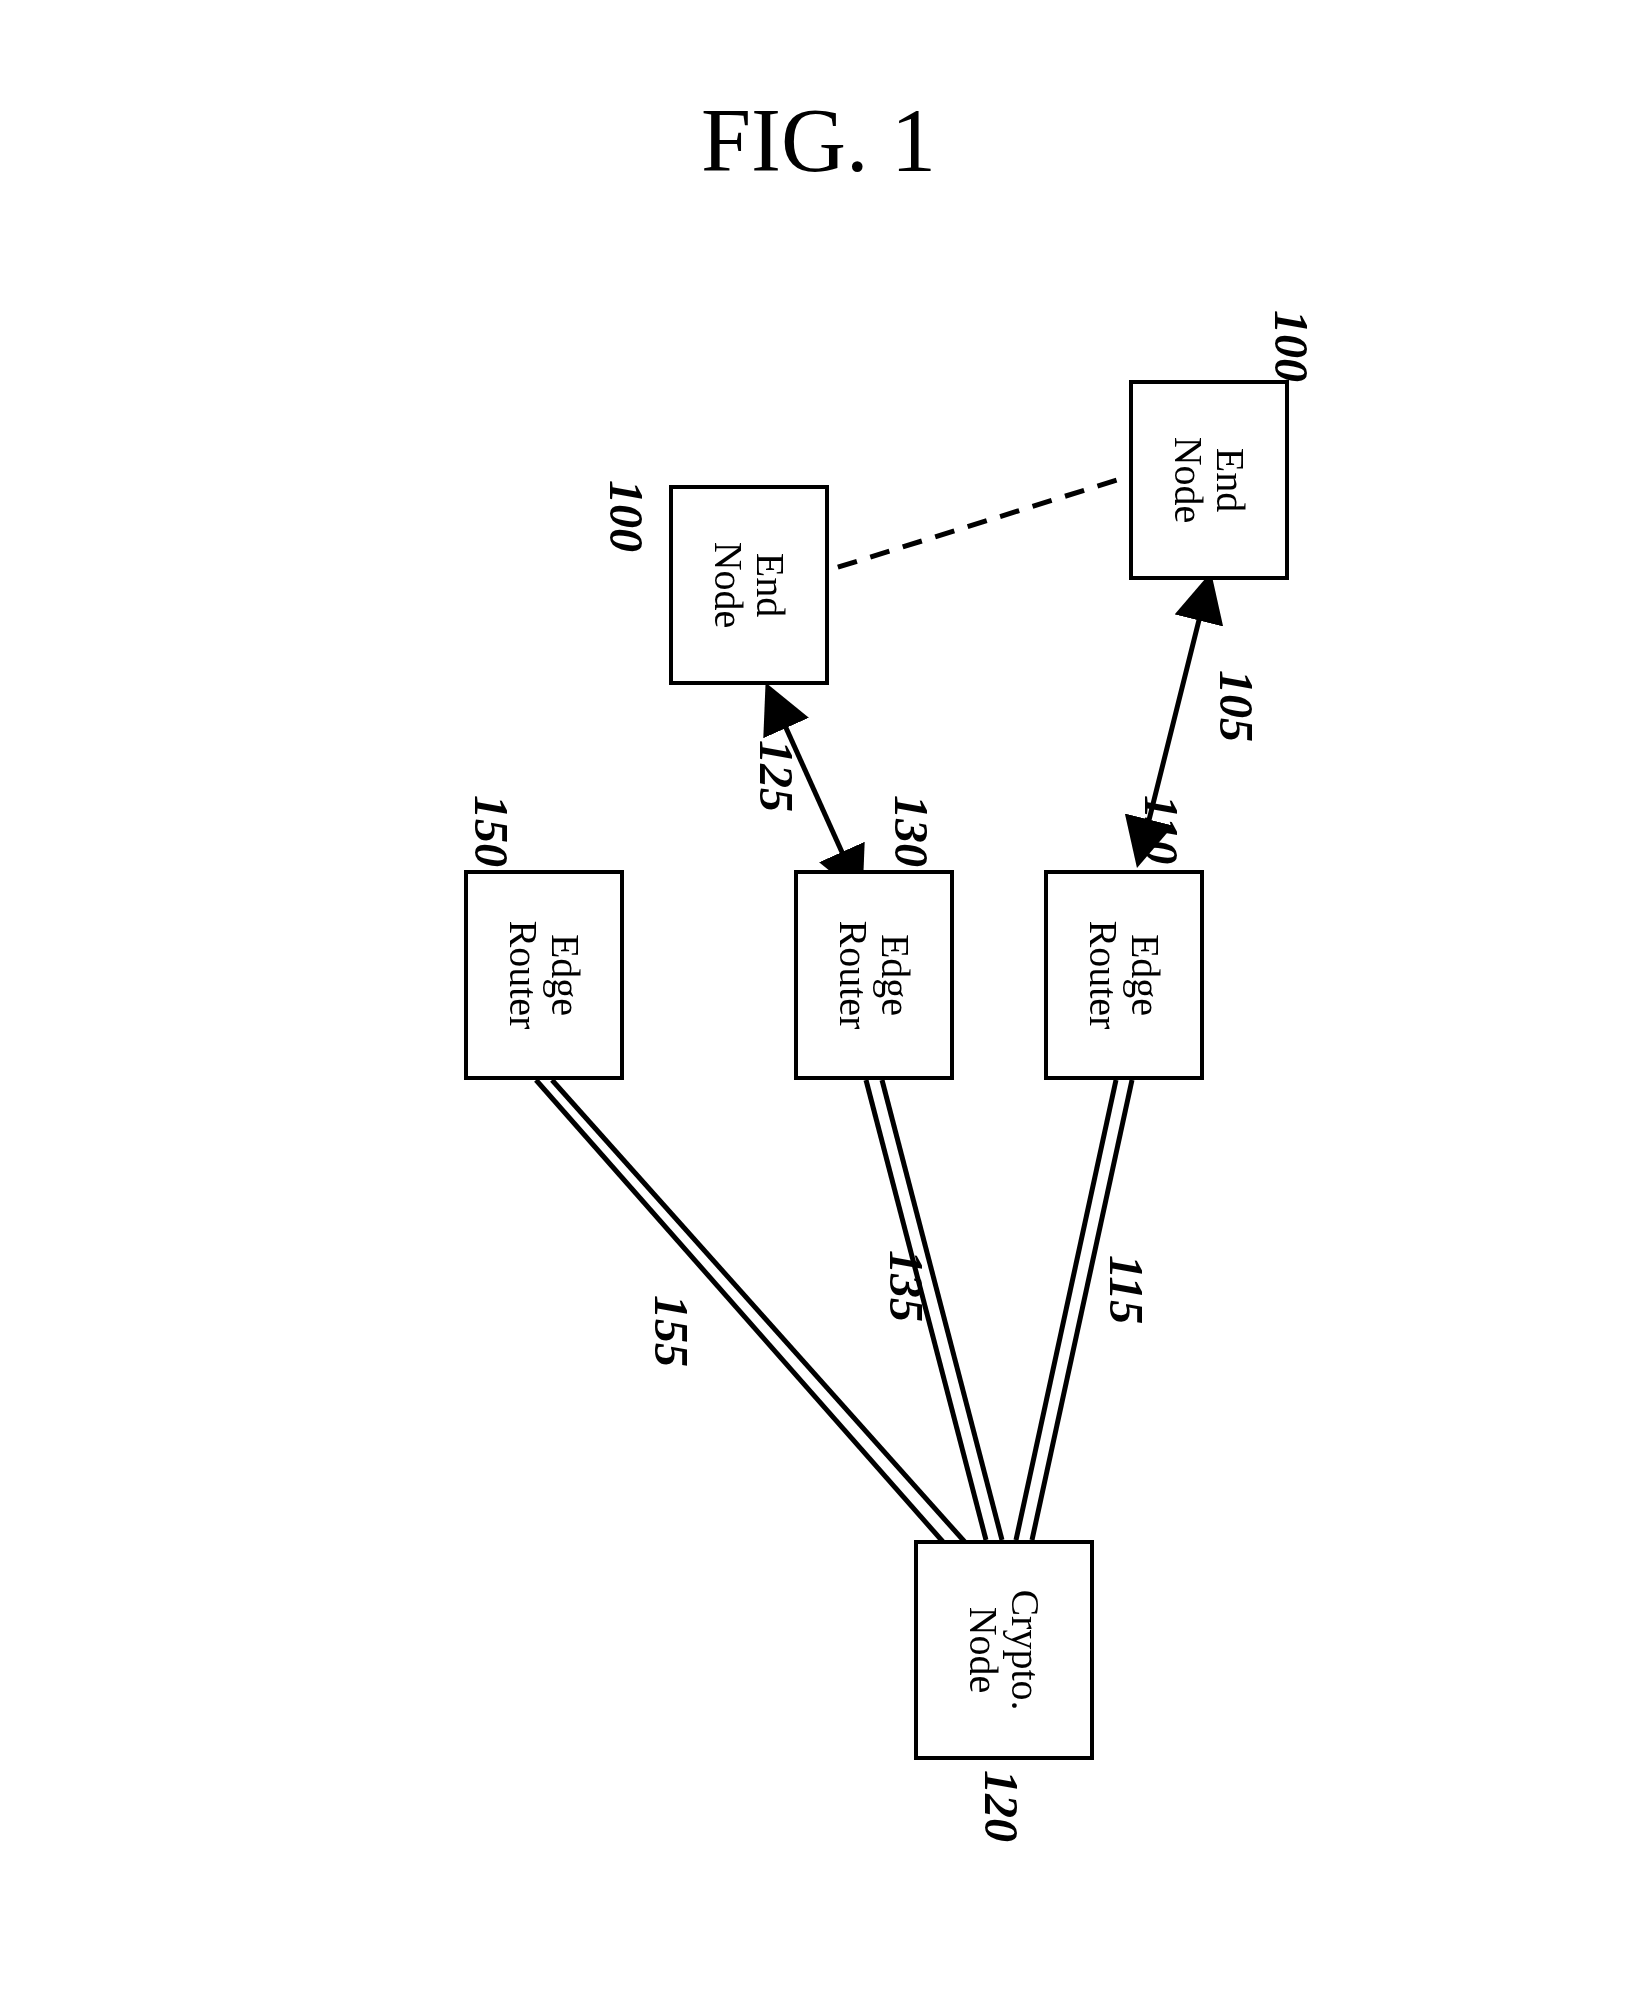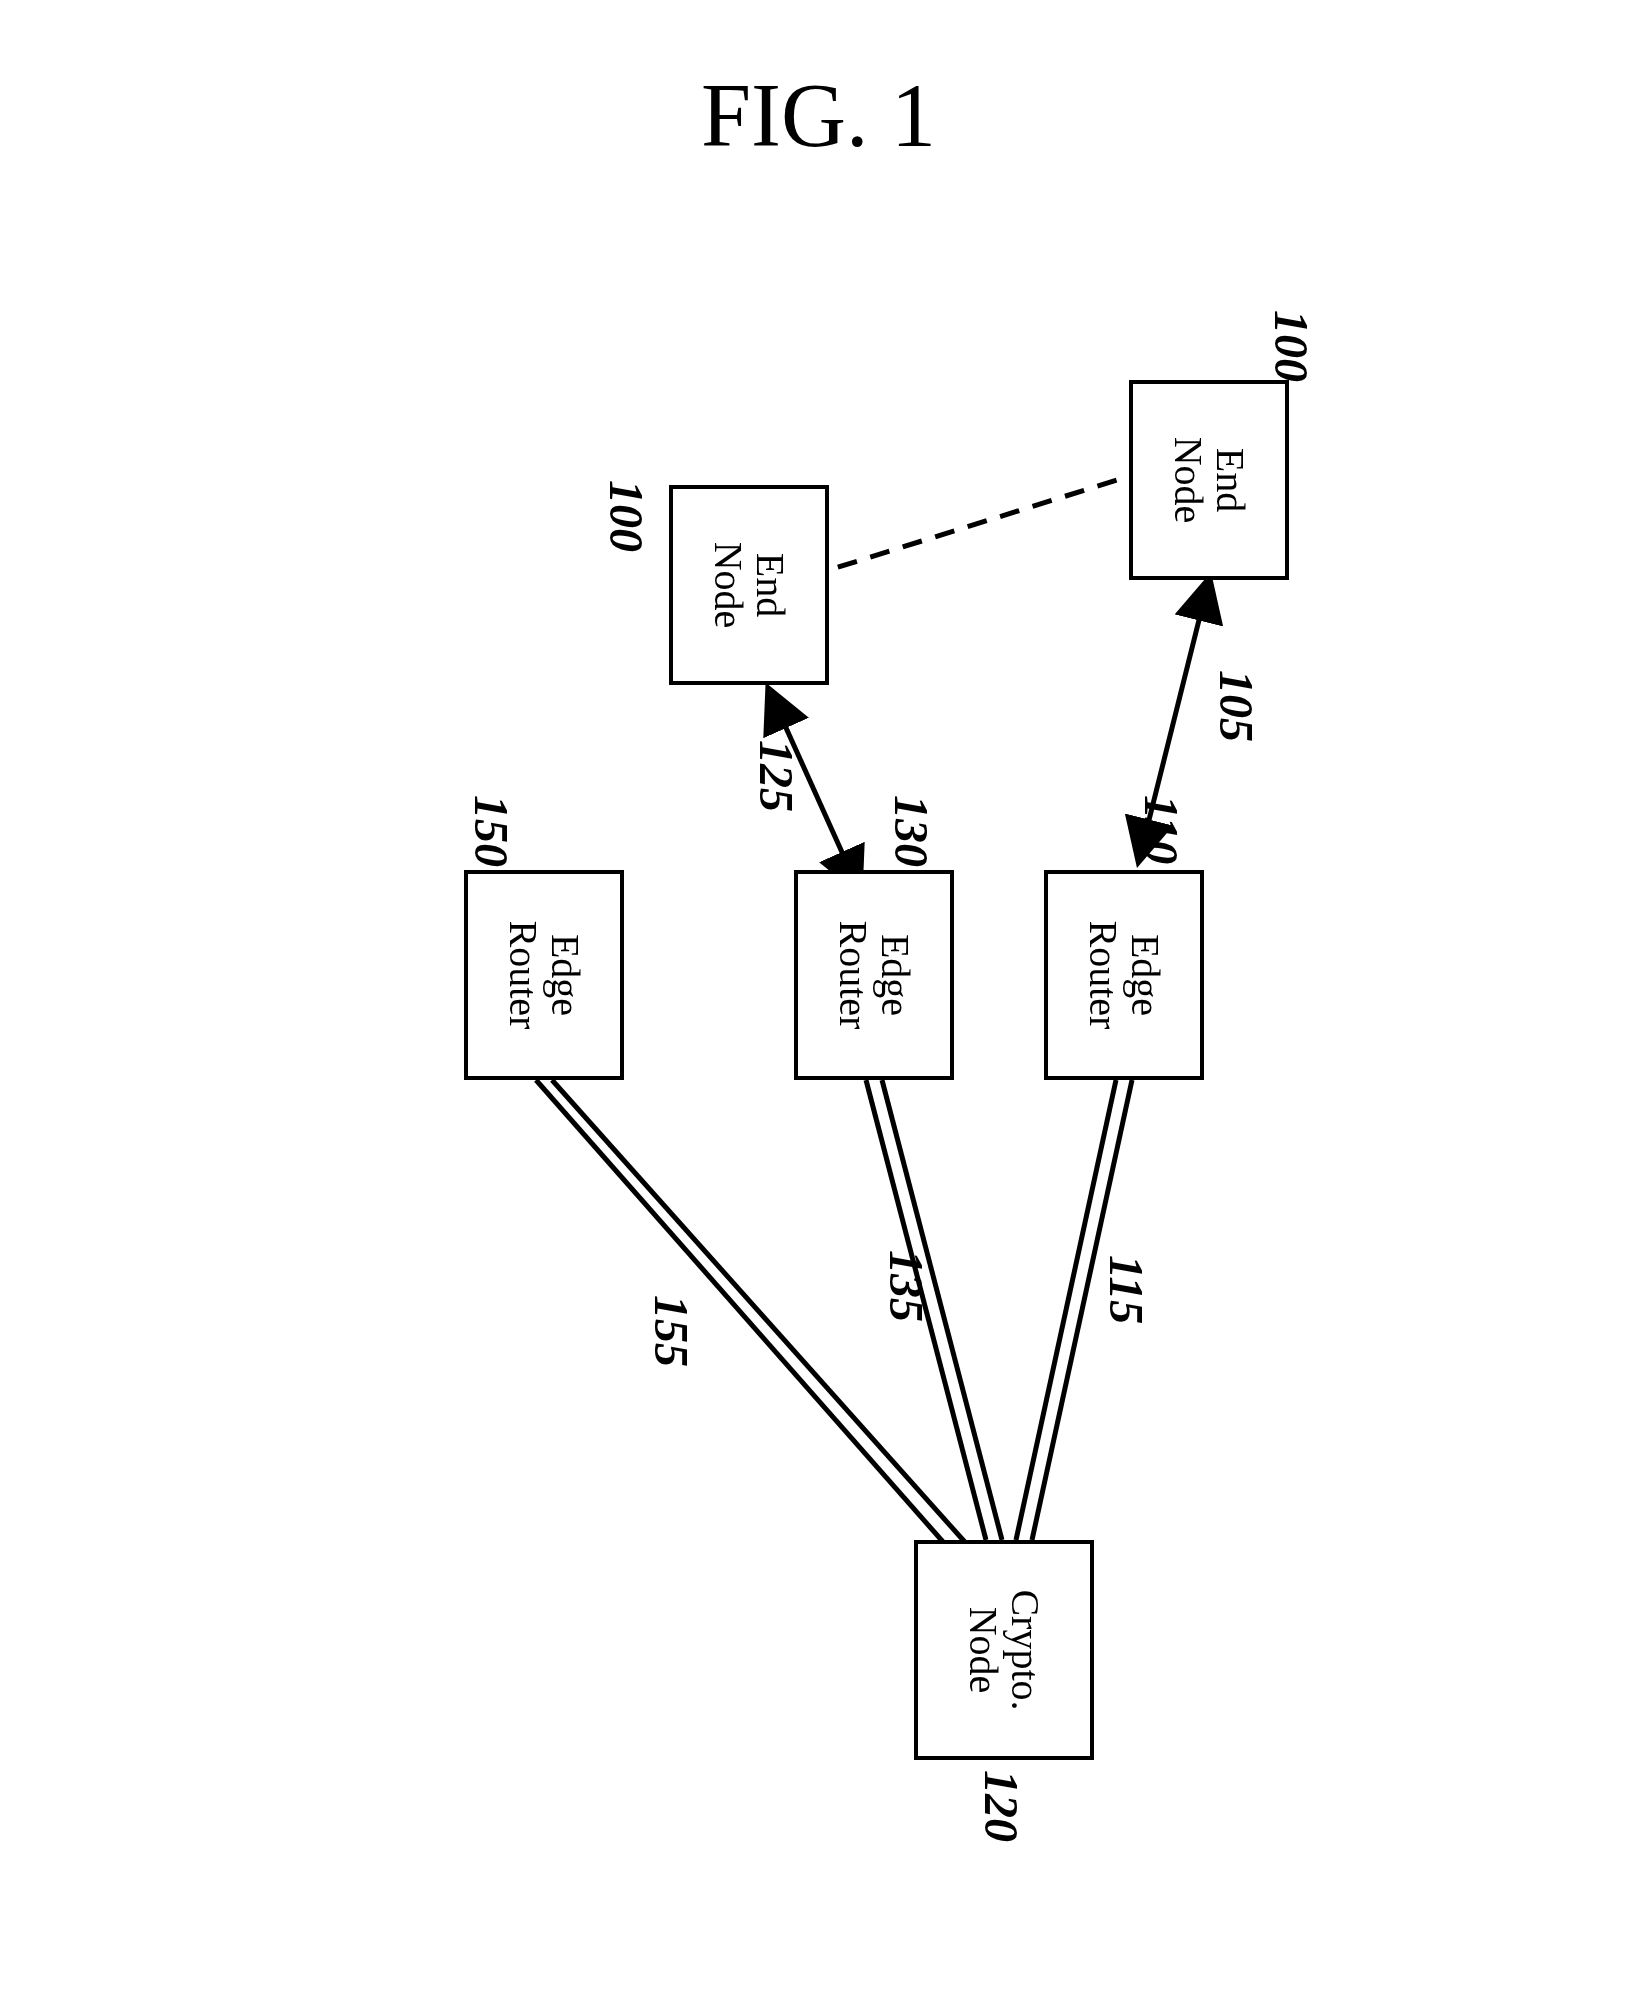--- a/index.html
+++ b/index.html
@@ -51,21 +51,21 @@
     left: 0;
     top: 0;
     width: 1700px;
     height: 1200px;
     pointer-events: none;
   }
 </style>
 </head>
 <body>
 
-<div class="figure-title" style="top:64px;">FIG. 1</div>
+<div class="figure-title" style="top:89px;">FIG. 1</div>
 
 <div class="diagram-rot">
 
   <svg class="conn" viewBox="0 0 1700 1200">
     <defs>
       <marker id="arrow" viewBox="0 0 12 12" refX="10" refY="6" markerWidth="10" markerHeight="10" orient="auto-start-reverse">
         <path d="M0,0 L12,6 L0,12 Z" fill="#000"></path>
       </marker>
     </defs>
 

